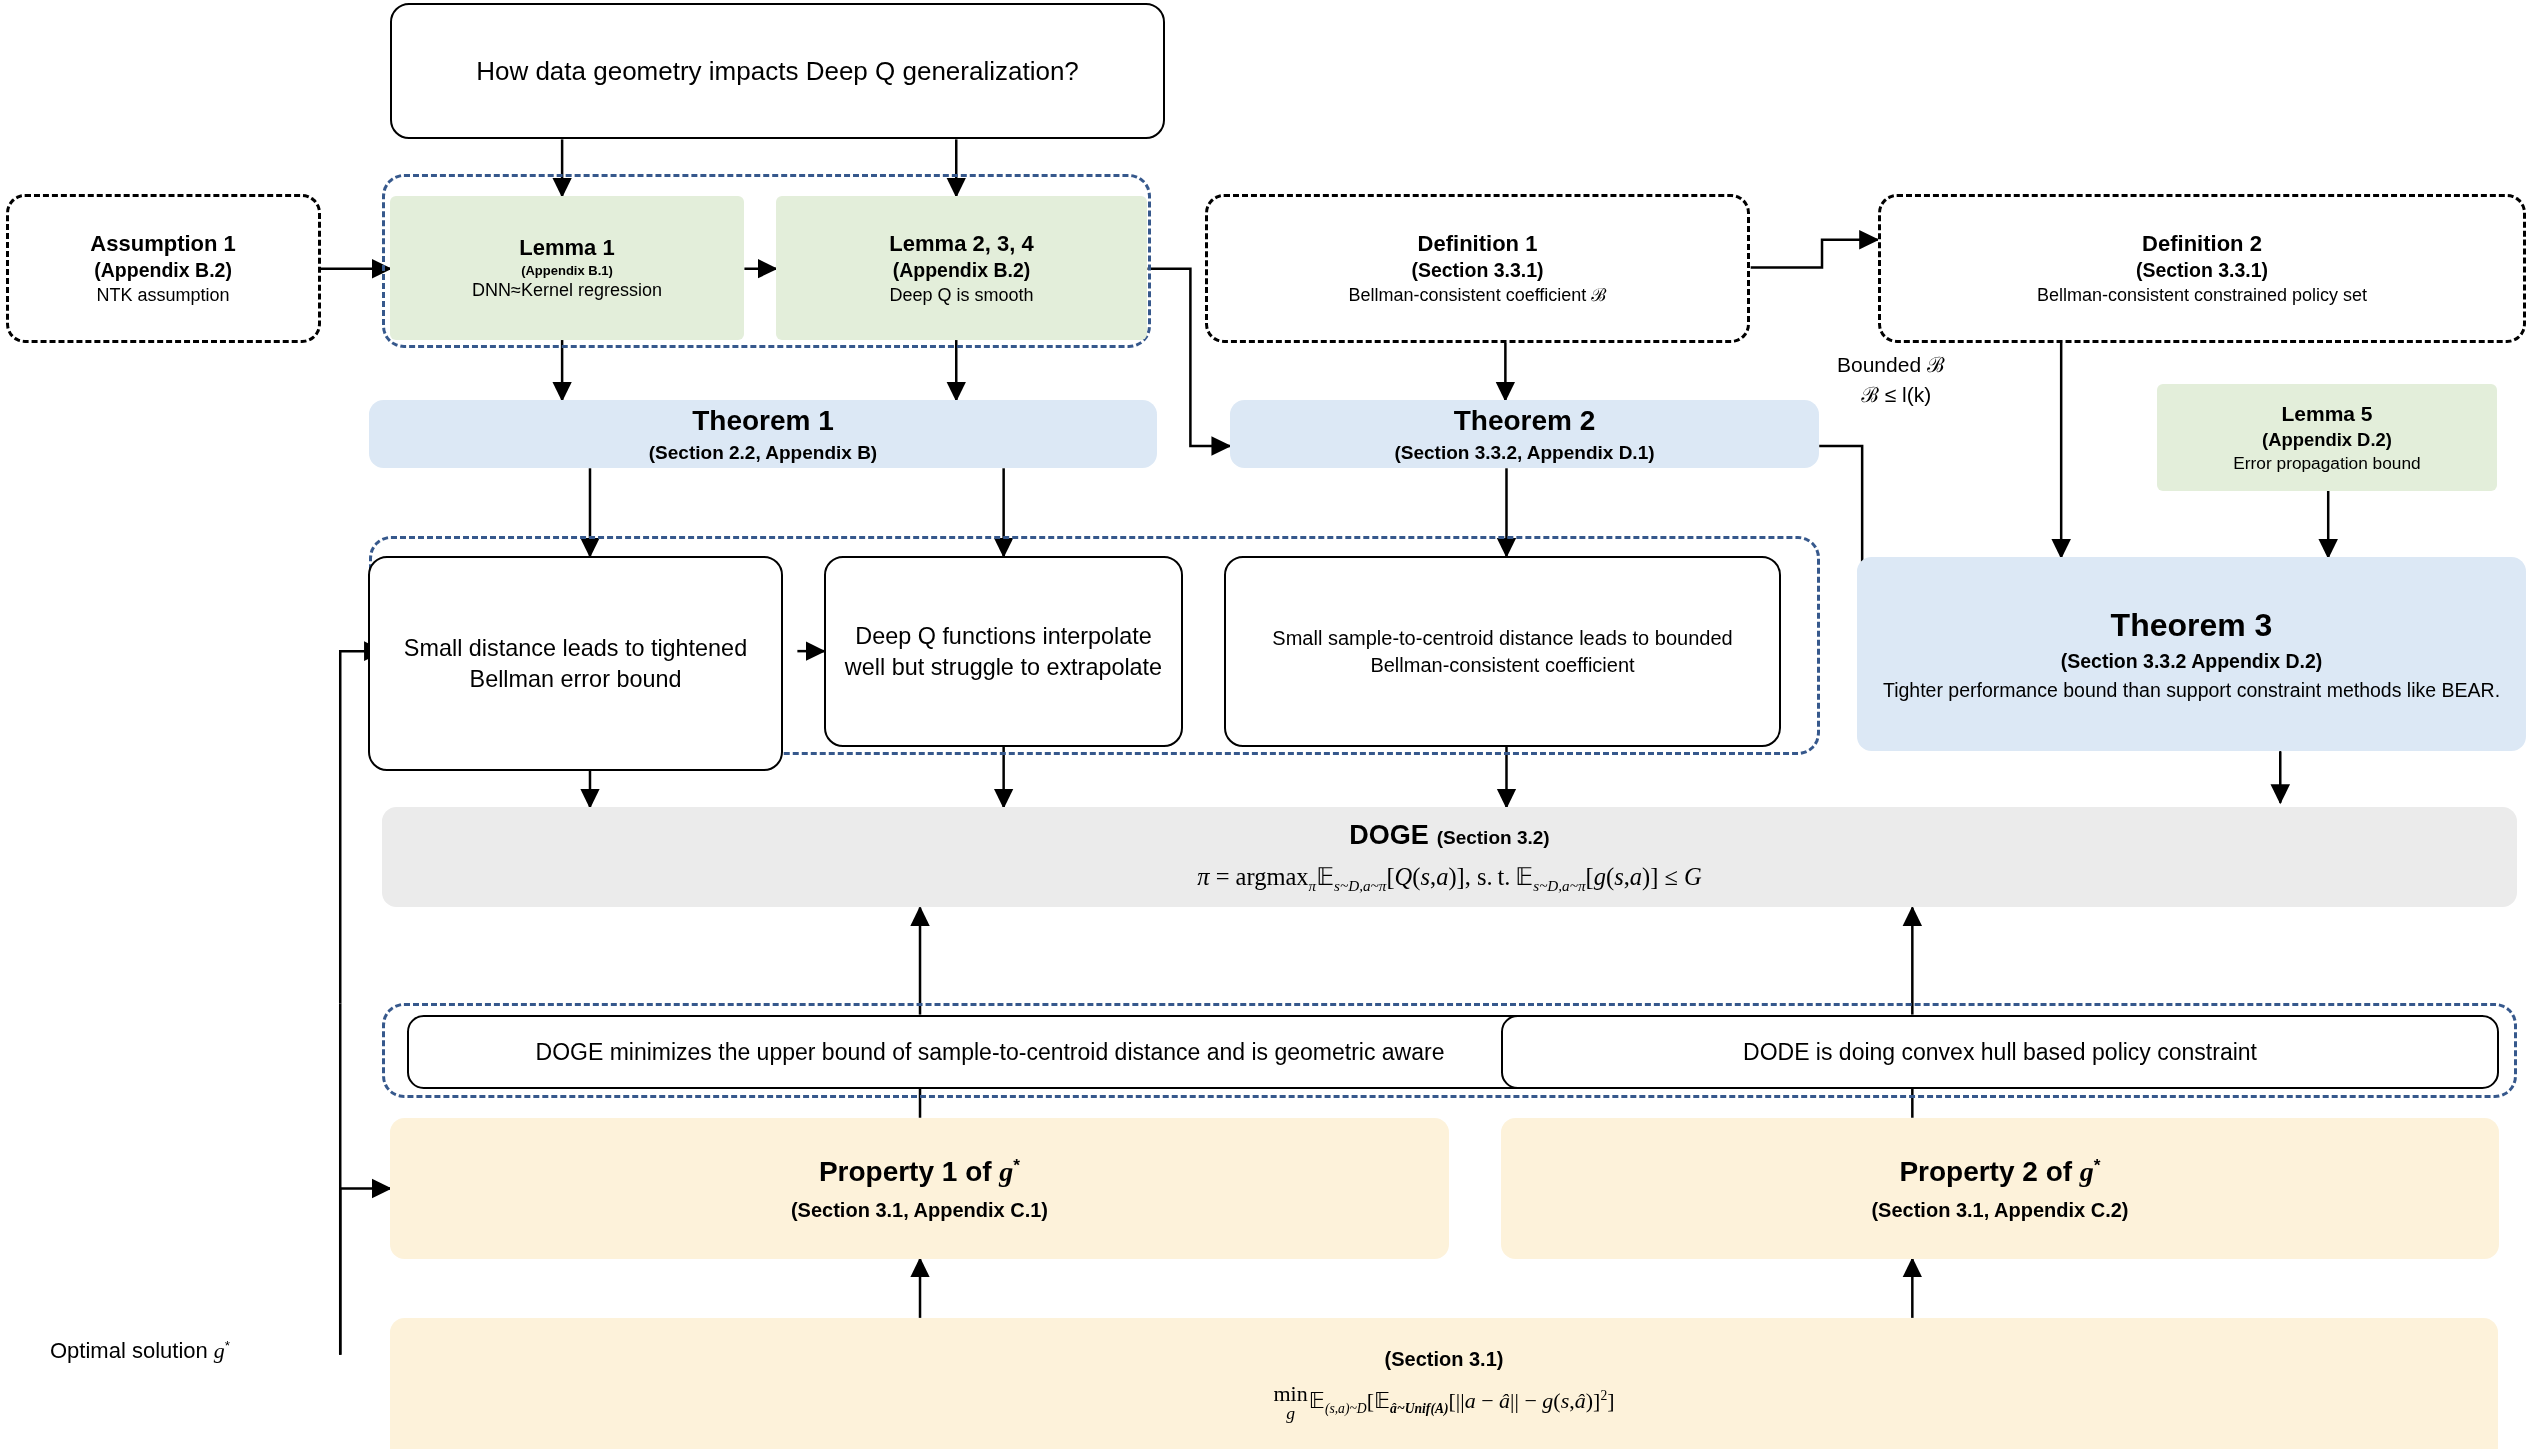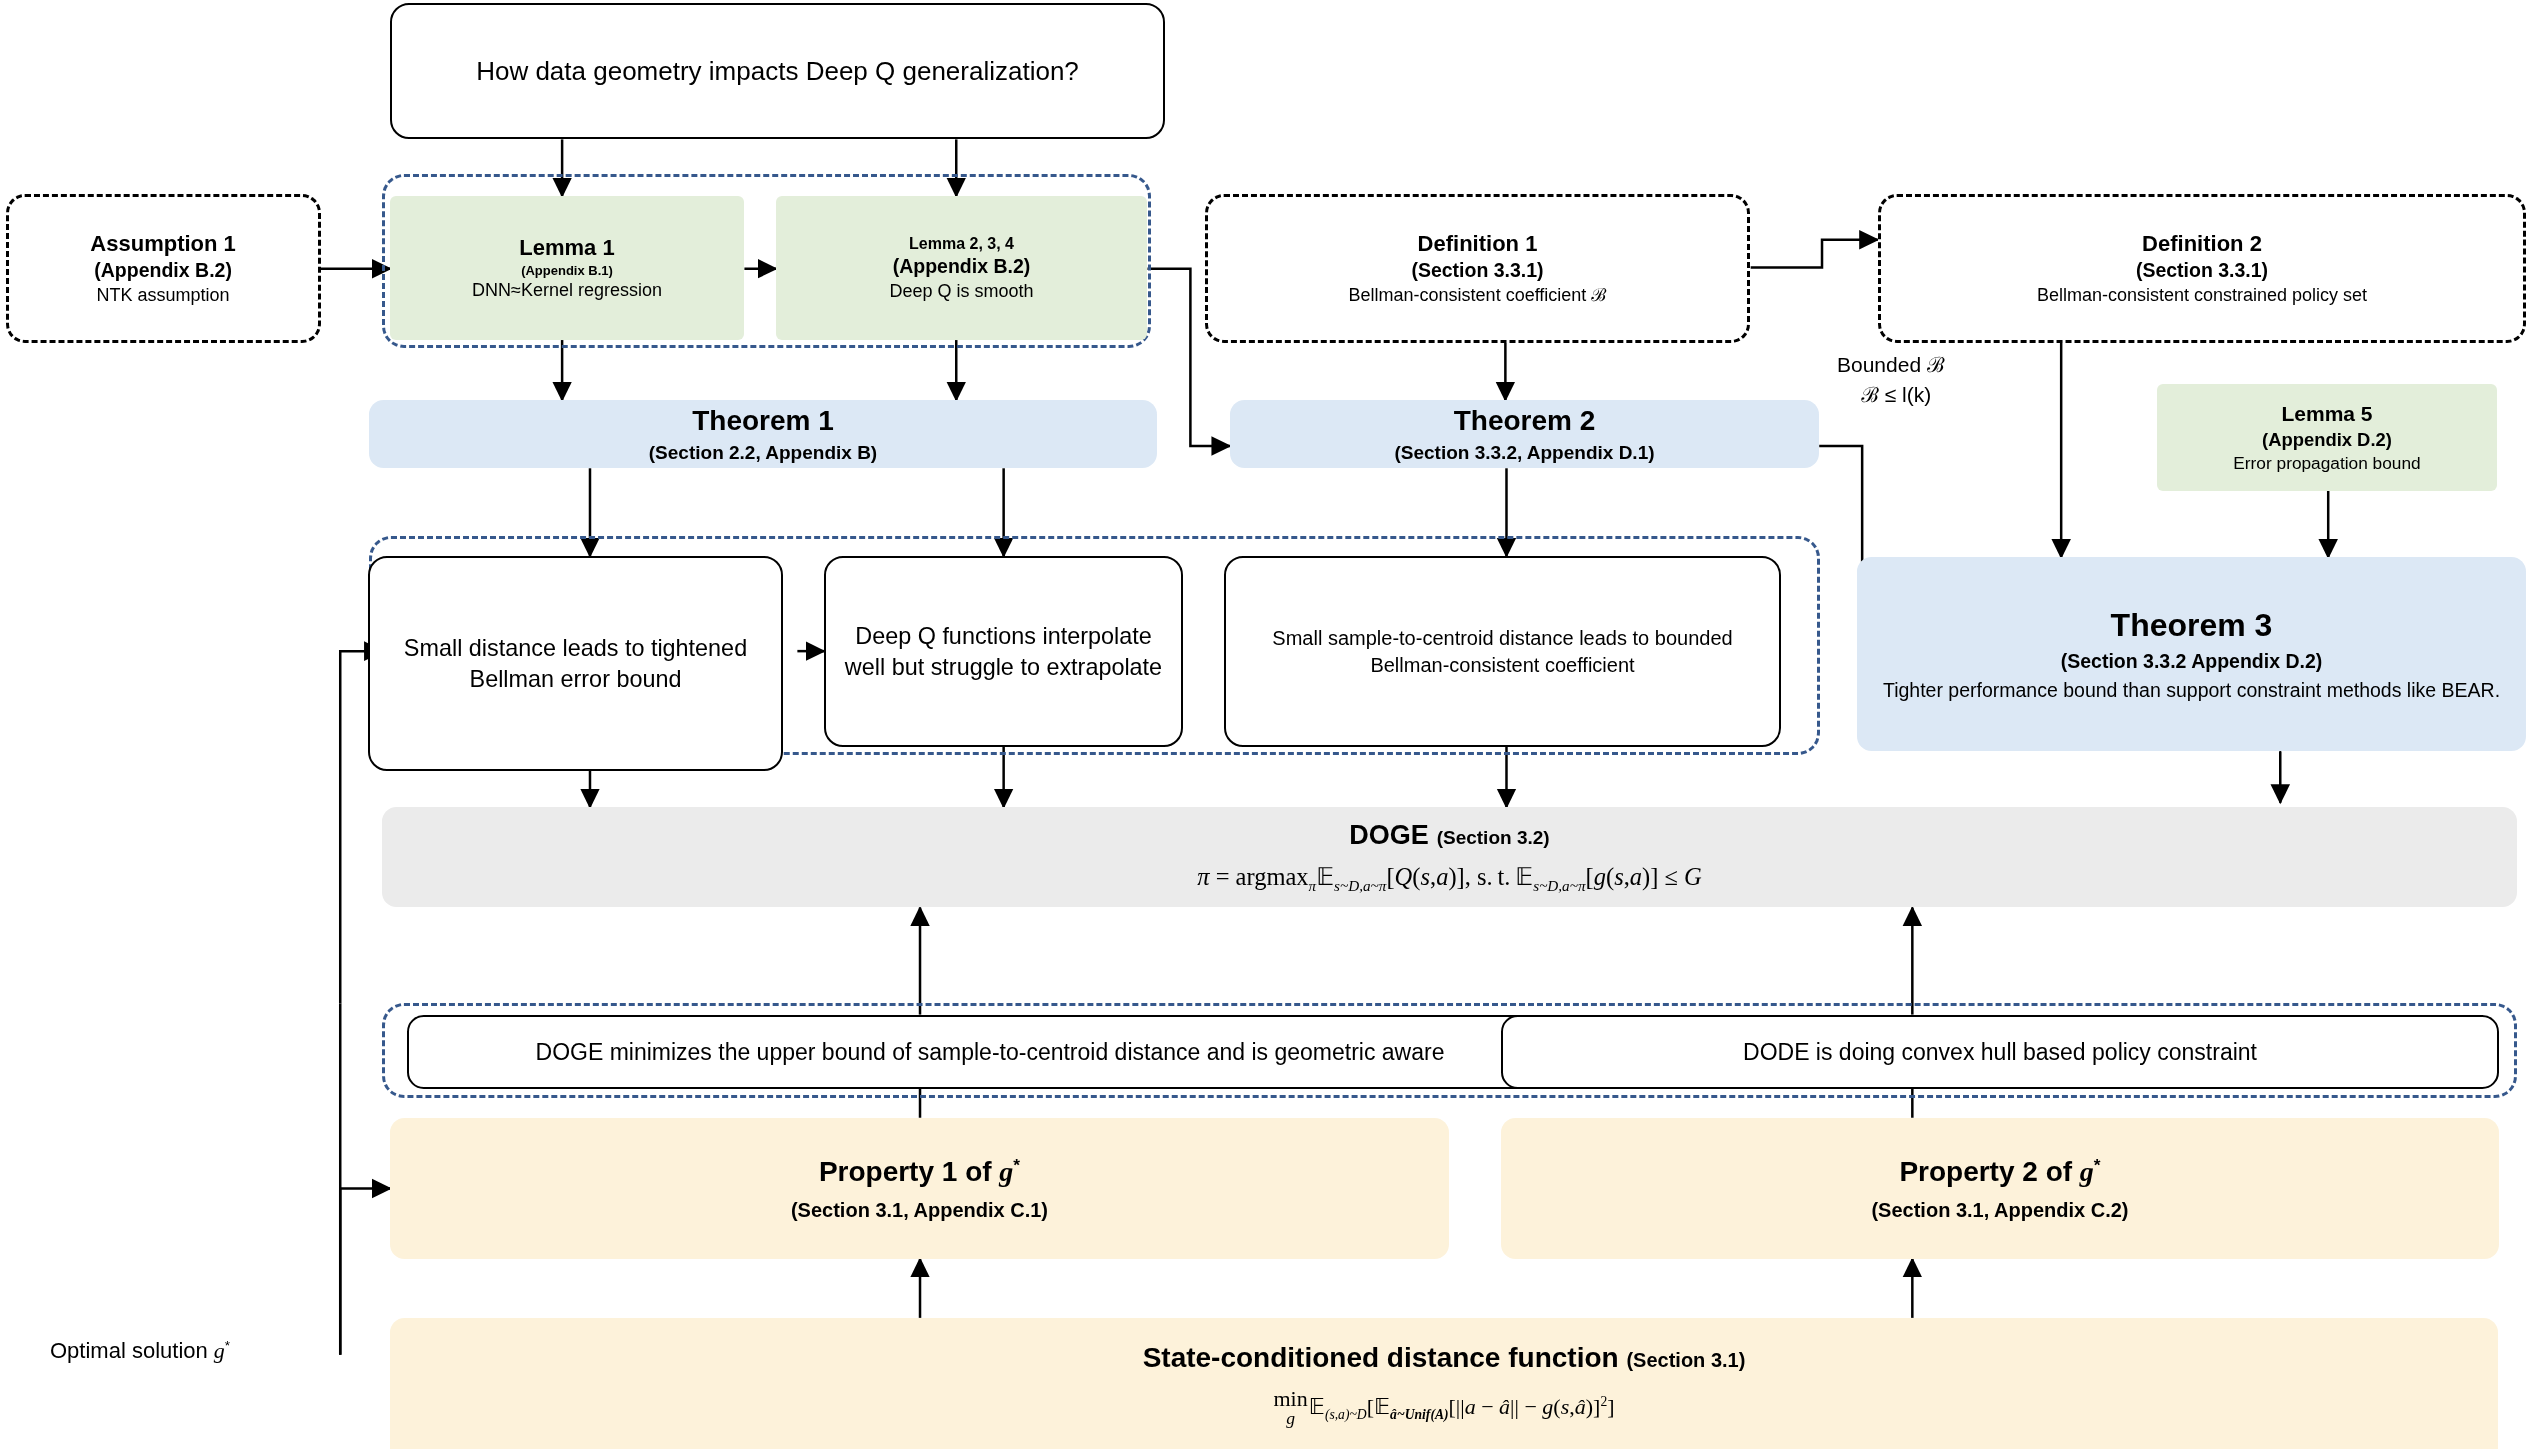--- a/index.html
+++ b/index.html
@@ -176,21 +176,21 @@
     <span class="t3" style="font-size:18px;">NTK assumption</span>
   </div>
 
   <div class="node green" style="left:390px; top:196px; width:354px; height:144px; padding:4.5px 7.8px;">
     <span class="t1" style="font-size:22px;">Lemma 1</span>
     <span class="t2" style="font-size:13px;">(Appendix B.1)</span>
     <span class="t3" style="font-size:18px;">DNN≈Kernel regression</span>
   </div>
 
   <div class="node green" style="left:776px; top:196px; width:371px; height:144px; padding:4.5px 7.8px;">
-    <span class="t1" style="font-size:16px;">Lemma 2, 3, 4</span>
+    <span class="t1" style="font-size:22px;">Lemma 2, 3, 4</span>
     <span class="t2" style="font-size:19.5px;">(Appendix B.2)</span>
     <span class="t3" style="font-size:18px;">Deep Q is smooth</span>
   </div>
 
   <div class="node dashedblack" style="left:1205px; top:194px; width:545px; height:149px; padding:4.5px 10px;">
     <span class="t1" style="font-size:22px;">Definition 1</span>
     <span class="t2" style="font-size:19.5px;">(Section 3.3.1)</span>
     <span class="t3" style="font-size:18px;">Bellman-consistent coefficient ℬ</span>
   </div>
 
@@ -261,21 +261,20 @@
 
   <div class="node yellow" style="left:1501px; top:1118px; width:998px; height:141px; padding:3.3px 11px;">
     <div style="font-size:28px; font-weight:bold;">
       <span>Property 2 of </span><span class="mathi">g</span><sup>*</sup>
     </div>
     <span class="t2" style="font-size:20px; margin-top:5.6px;">(Section 3.1, Appendix C.2)</span>
   </div>
 
   <div class="node yellow" style="left:390px; top:1318px; width:2108px; height:132px; padding:5.6px 11px; border-bottom-left-radius:0; border-bottom-right-radius:0;">
     <div style="display:flex; align-items:baseline; gap:7.8px;">
-      <span class="t1" style="font-size:28px;">State-conditioned distance function</span>
       <span class="t2" style="font-size:20px;">(Section 3.1)</span>
     </div>
     <div class="formula" style="font-size:22px; margin-top:11px; display:flex; align-items:center; justify-content:center;">
       <span style="display:inline-flex; flex-direction:column; align-items:center; line-height:1; margin-right:1.1px;">
         <span>min</span>
           <span class="mathi" style="font-size:0.8em;">g</span>
       </span>
       <span>𝔼<sub class="mathi">(s,a)~D</sub>[𝔼<sub class="mathi"><b>â~Unif(A)</b></sub>[||<span class="mathi">a</span> − <span class="mathi">â</span>|| − <span class="mathi">g</span>(<span class="mathi">s</span>,<span class="mathi">â</span>)]<sup>2</sup>]</span>
     </div>
   </div>

